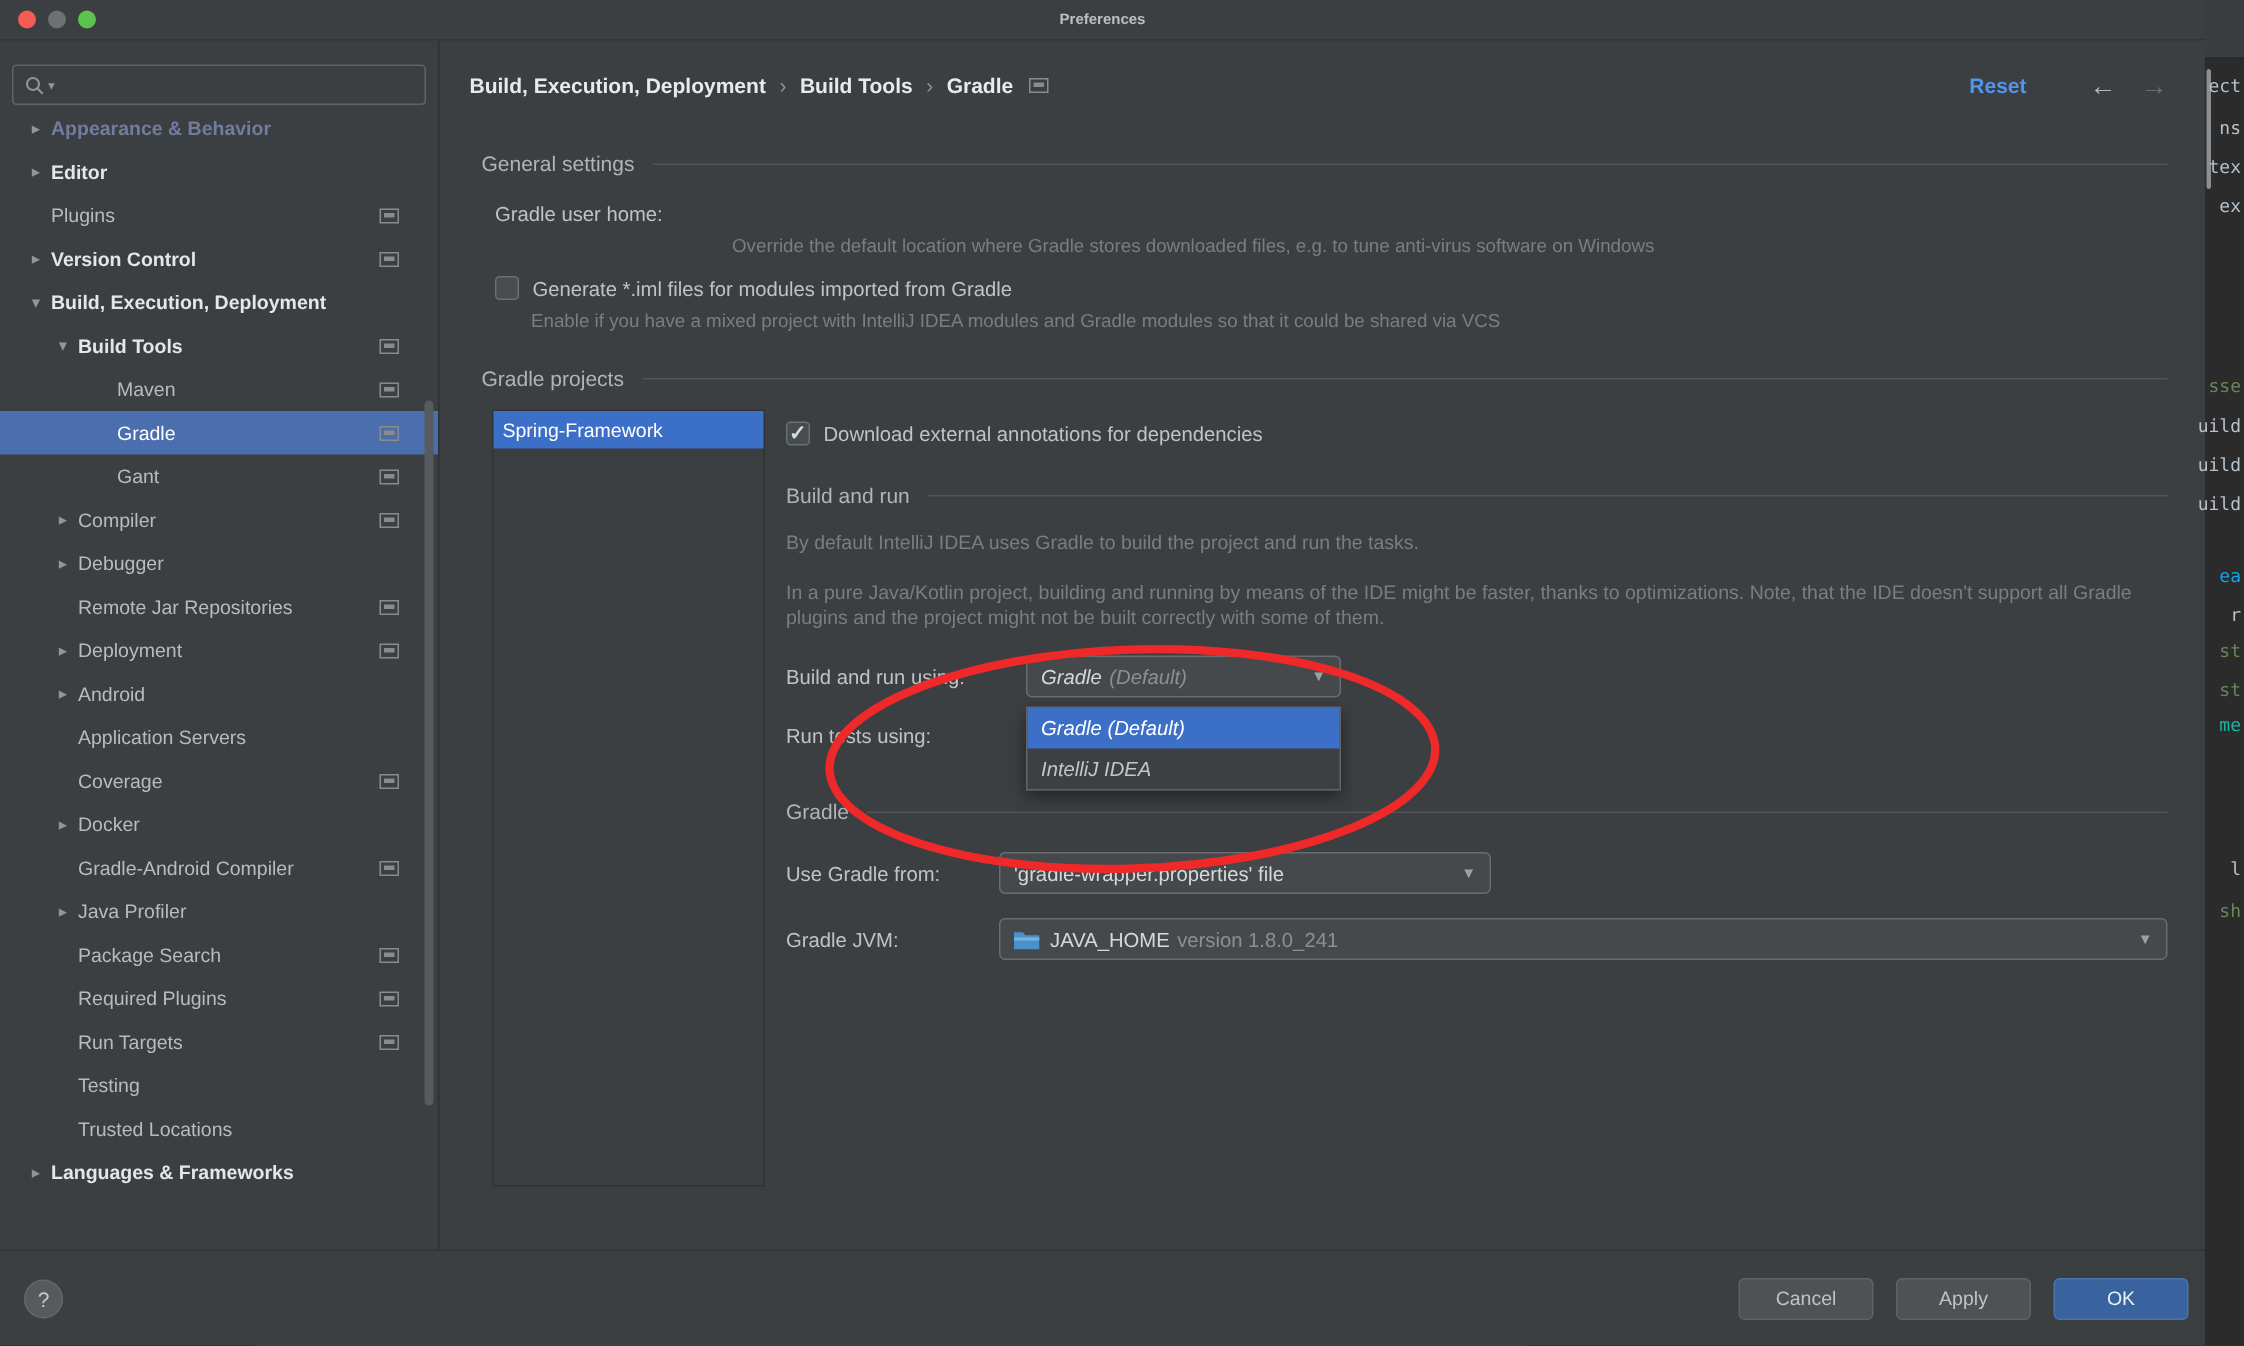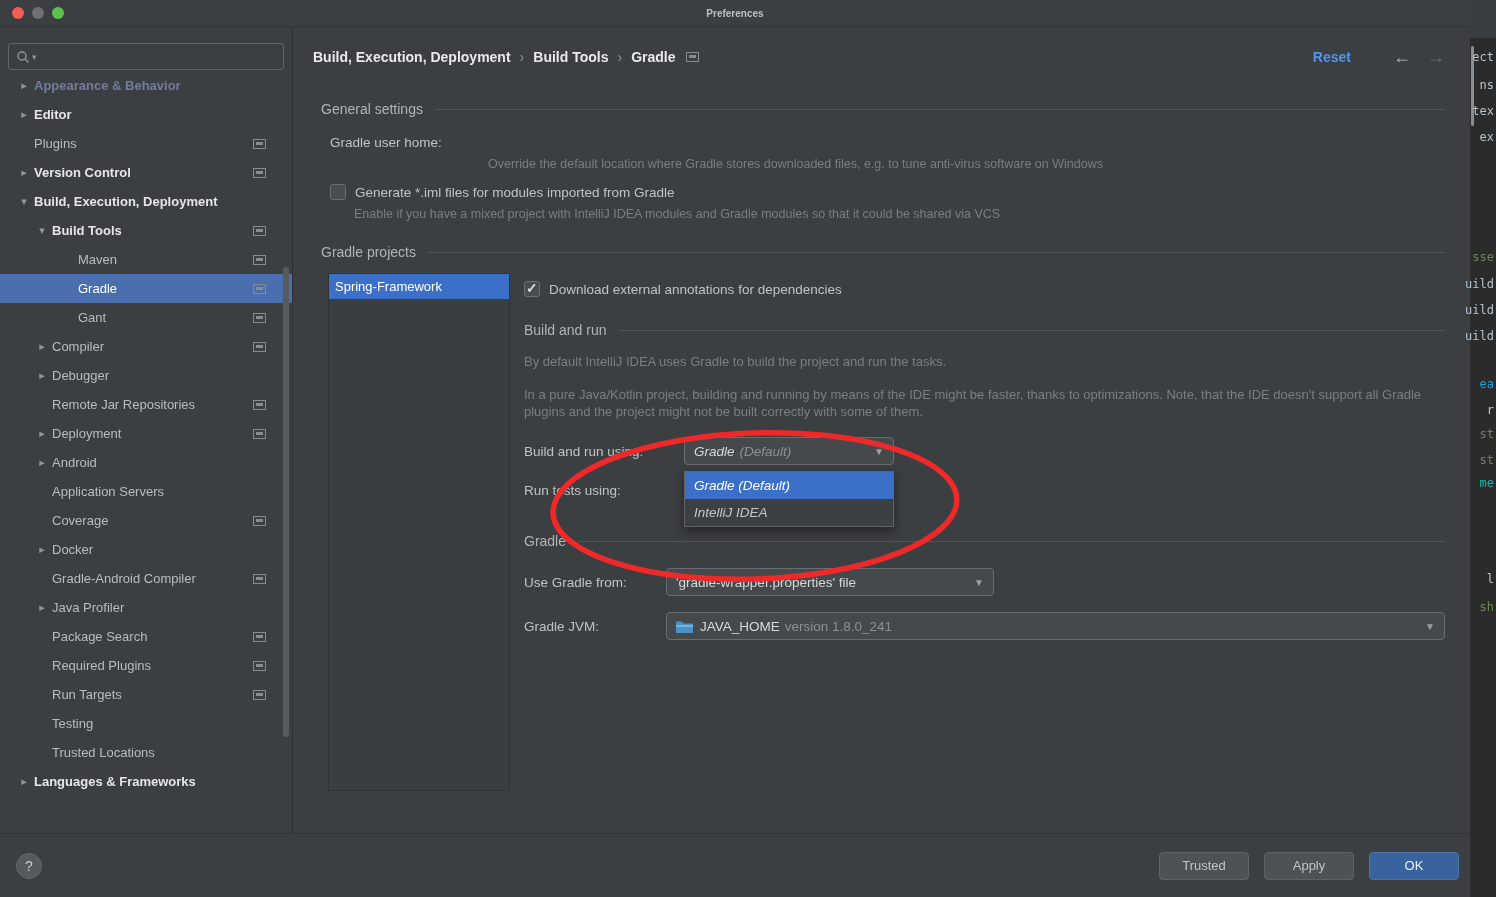--- a/index.html
+++ b/index.html
@@ -397,21 +397,21 @@
 
         </div>
       </div>
 
     </main>
   </div>
 
   <div class="footer">
     <div class="help-btn">?</div>
     <div class="hspacer"></div>
-    <div class="btn">Trusted</div>
+    <div class="btn">Cancel</div>
     <div class="btn">Apply</div>
     <div class="btn primary">OK</div>
   </div>
 
 </div>
 
 <svg class="red-ellipse" width="420" height="160" viewBox="0 0 420 160">
   <ellipse cx="210" cy="78" rx="202" ry="73" fill="none" stroke="#ef2929" stroke-width="5.5"></ellipse>
 </svg>
 

